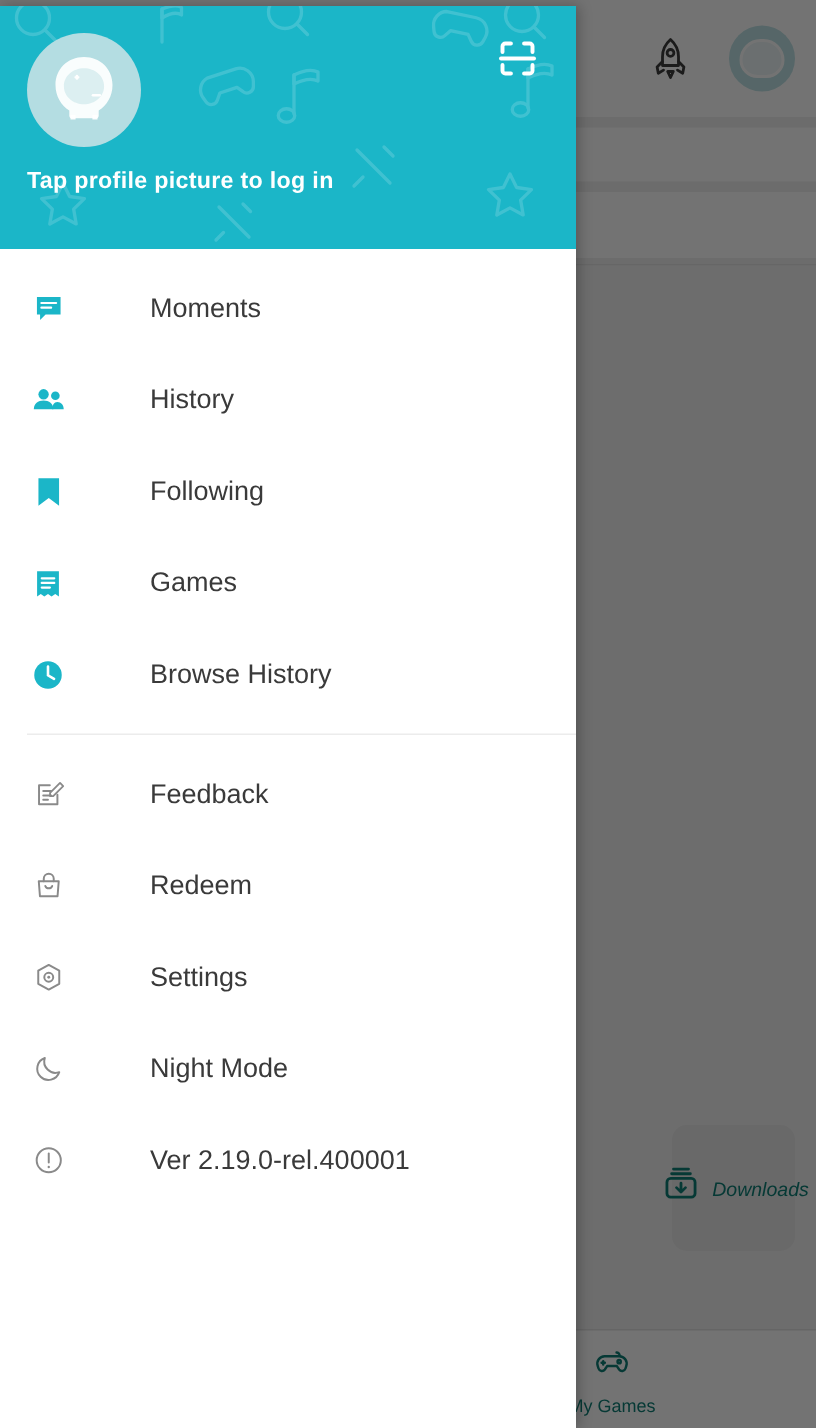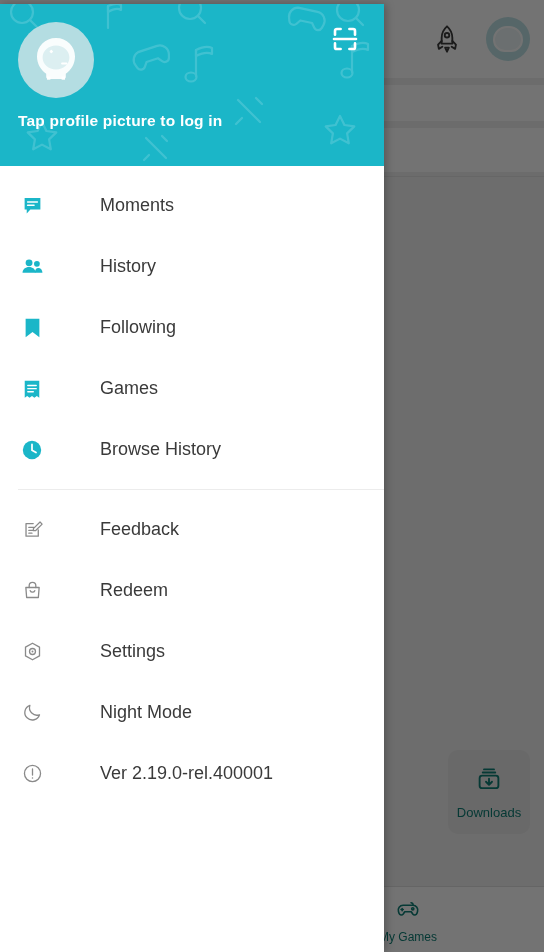--- a/index.html
+++ b/index.html
@@ -53,22 +53,23 @@
   .bg-divider-line {
     position:absolute; top:176px; left:0; right:0; height:1px; background:#e3e3e3;
   }
   .bg-body { position:absolute; top:177px; left:0; right:0; bottom:66px; background:#f2f2f2; }
 
   .bg-downloads-card {
     position:absolute; right:14px; bottom:118px;
     width:82px; height:84px;
     background:#e8e8e8;
     border-radius:10px;
-    display:flex; flex-direction:column; align-items:center; justify-content:center;
+    display:flex; flex-direction:row; align-items:center; justify-content:center;
     gap:6px;
+    font-style:italic;
   }
   .bg-downloads-label { font-size:13px; color:#0f7f76; }
 
   .bg-bottomnav {
     position:absolute; left:0; right:0; bottom:0; height:66px;
     background:#ffffff;
     border-top:1px solid #e0e0e0;
     display:flex;
   }
   .bg-navtab {

